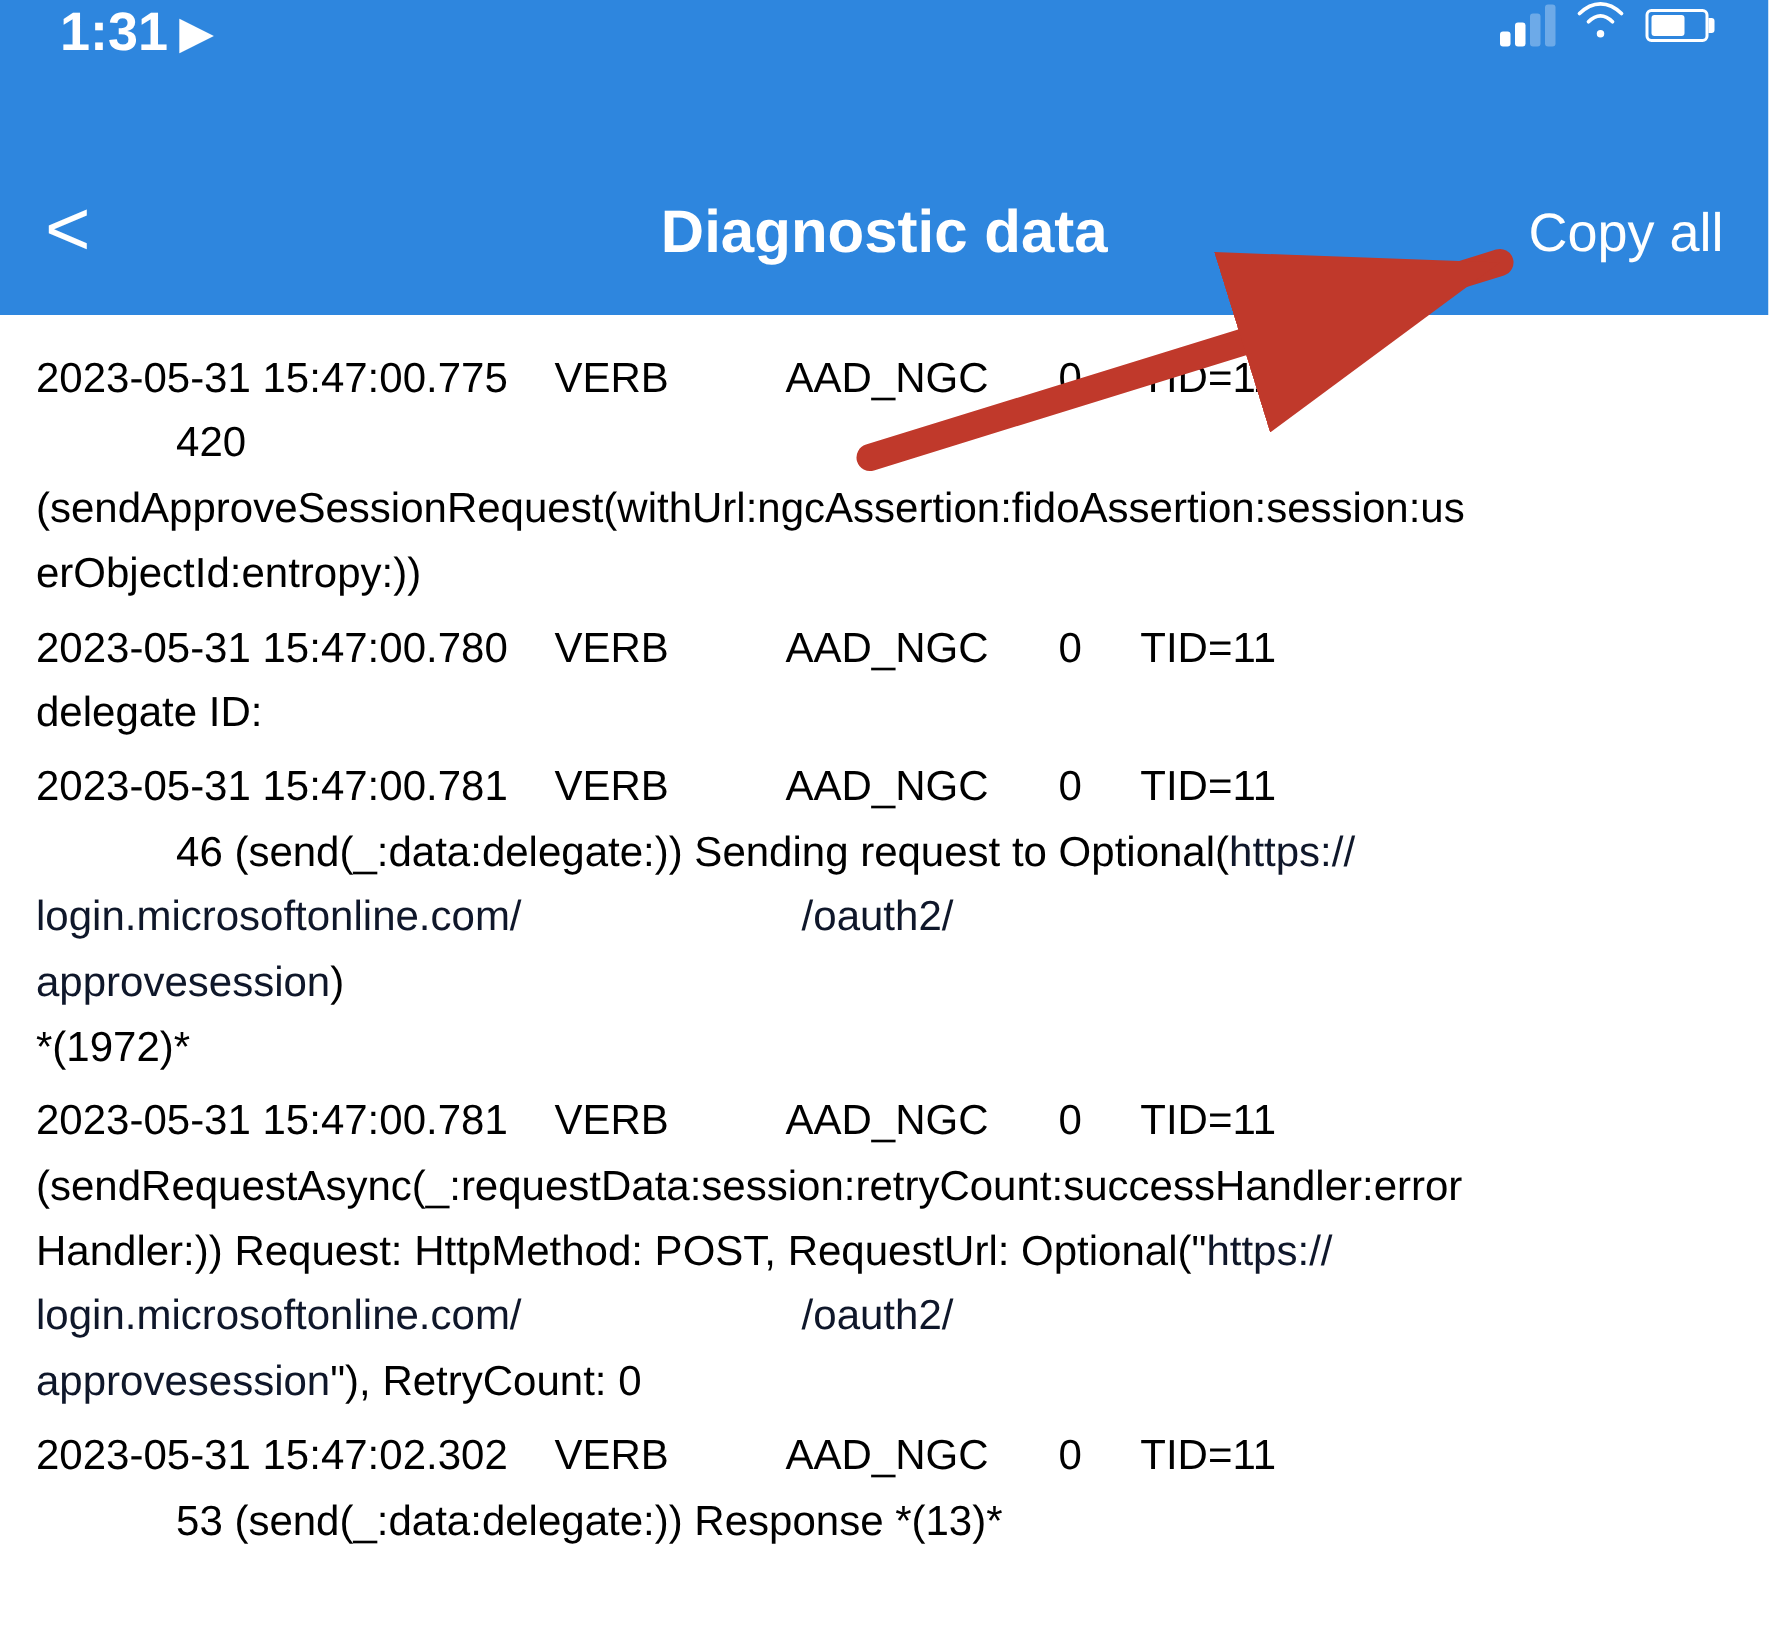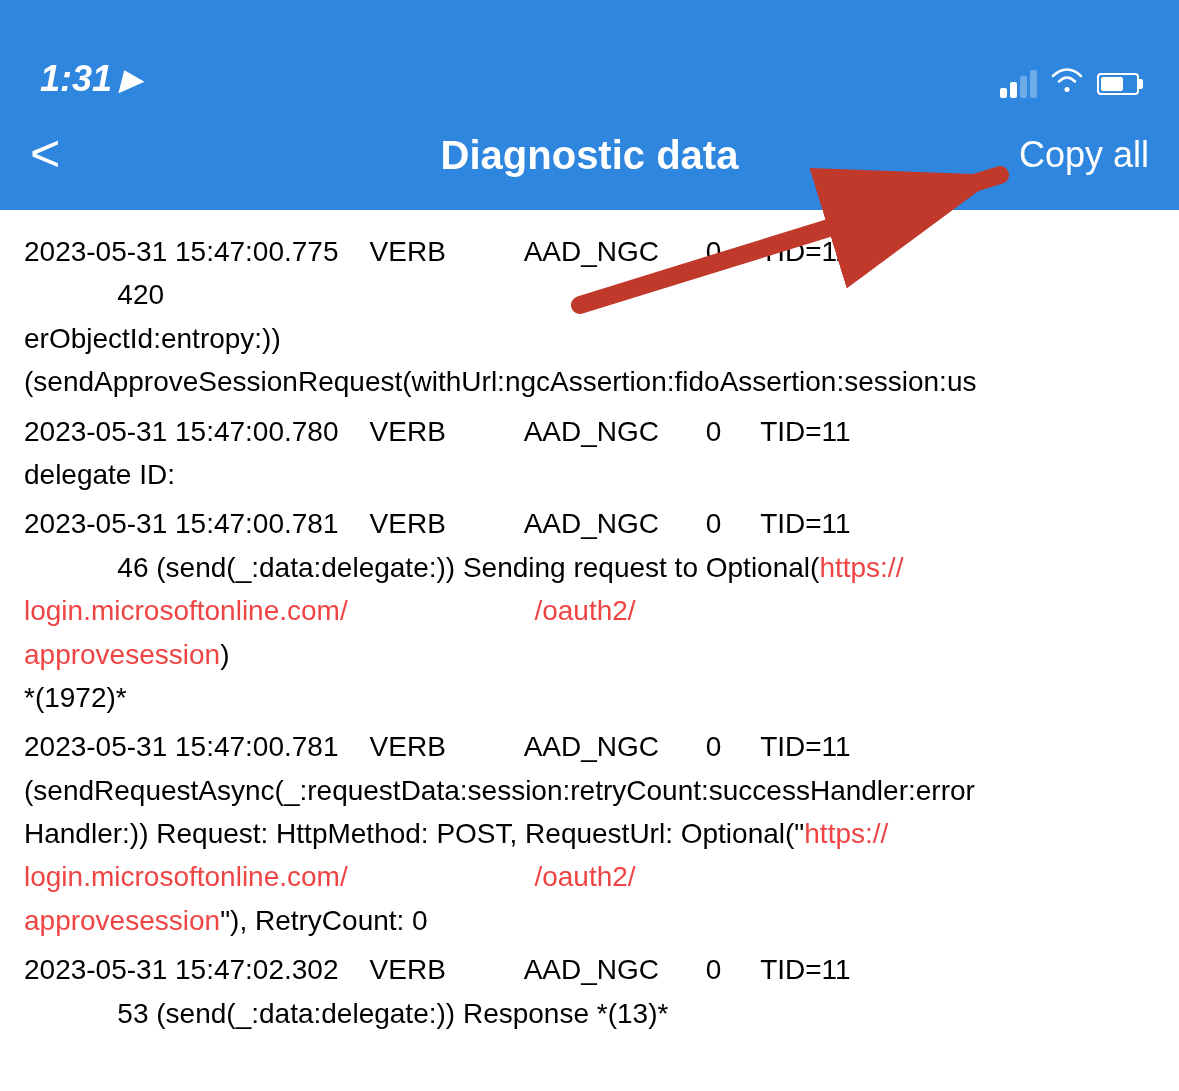--- a/index.html
+++ b/index.html
@@ -15,24 +15,23 @@
       font-family: -apple-system, BlinkMacSystemFont, 'Helvetica Neue', Arial, sans-serif;
       background: #ffffff;
       overflow: hidden;
     }
 
     
     .status-bar {
       background: #2e86de;
       height: 100px;
       display: flex;
-      align-items: flex-end;
+      align-items: flex-start;
       justify-content: space-between;
       padding: 0 40px;
-      font-style: italic;
     }
 
     .status-time {
       color: white;
       font-size: 36px;
       font-weight: 600;
       display: flex;
       align-items: center;
       gap: 8px;
     }
@@ -157,21 +156,21 @@
 
     .log-entry {
       margin-bottom: 6px;
     }
 
     .log-line {
       display: block;
     }
 
     .link-blue {
-      color: #ef4444;
+      color: #0f172a;
     }
   </style>
 </head>
 <body>
 
 <div class="status-bar">
   <div class="status-time">
     <span>1:31</span>
     <span style="font-size:28px;">▶</span>
   </div>
@@ -208,22 +207,22 @@
     </marker>
   </defs>
   <line x1="580" y1="160" x2="1000" y2="30" stroke="#c0392b" stroke-width="18" marker-end="url(#arrowhead)" stroke-linecap="round"></line>
 </svg>
 
 <div class="log-content">
 
   <div class="log-entry">
     <span class="log-line">2023-05-31 15:47:00.775&nbsp;&nbsp;&nbsp;&nbsp;VERB&nbsp;&nbsp;&nbsp;&nbsp;&nbsp;&nbsp;&nbsp;&nbsp;&nbsp;&nbsp;AAD_NGC&nbsp;&nbsp;&nbsp;&nbsp;&nbsp;&nbsp;0&nbsp;&nbsp;&nbsp;&nbsp;&nbsp;TID=11</span>
     <span class="log-line">&nbsp;&nbsp;&nbsp;&nbsp;&nbsp;&nbsp;&nbsp;&nbsp;&nbsp;&nbsp;&nbsp;&nbsp;420</span>
+    <span class="log-line">(sendApproveSessionRequest(withUrl:ngcAssertion:fidoAssertion:session:us</span>
     <span class="log-line">erObjectId:entropy:))</span>
-    <span class="log-line">(sendApproveSessionRequest(withUrl:ngcAssertion:fidoAssertion:session:us</span>
   </div>
 
   <div class="log-entry">
     <span class="log-line">2023-05-31 15:47:00.780&nbsp;&nbsp;&nbsp;&nbsp;VERB&nbsp;&nbsp;&nbsp;&nbsp;&nbsp;&nbsp;&nbsp;&nbsp;&nbsp;&nbsp;AAD_NGC&nbsp;&nbsp;&nbsp;&nbsp;&nbsp;&nbsp;0&nbsp;&nbsp;&nbsp;&nbsp;&nbsp;TID=11</span>
     <span class="log-line">delegate ID:</span>
   </div>
 
   <div class="log-entry">
     <span class="log-line">2023-05-31 15:47:00.781&nbsp;&nbsp;&nbsp;&nbsp;VERB&nbsp;&nbsp;&nbsp;&nbsp;&nbsp;&nbsp;&nbsp;&nbsp;&nbsp;&nbsp;AAD_NGC&nbsp;&nbsp;&nbsp;&nbsp;&nbsp;&nbsp;0&nbsp;&nbsp;&nbsp;&nbsp;&nbsp;TID=11</span>
     <span class="log-line">&nbsp;&nbsp;&nbsp;&nbsp;&nbsp;&nbsp;&nbsp;&nbsp;&nbsp;&nbsp;&nbsp;&nbsp;46 (send(_:data:delegate:)) Sending request to Optional(<span class="link-blue">https://</span></span>

